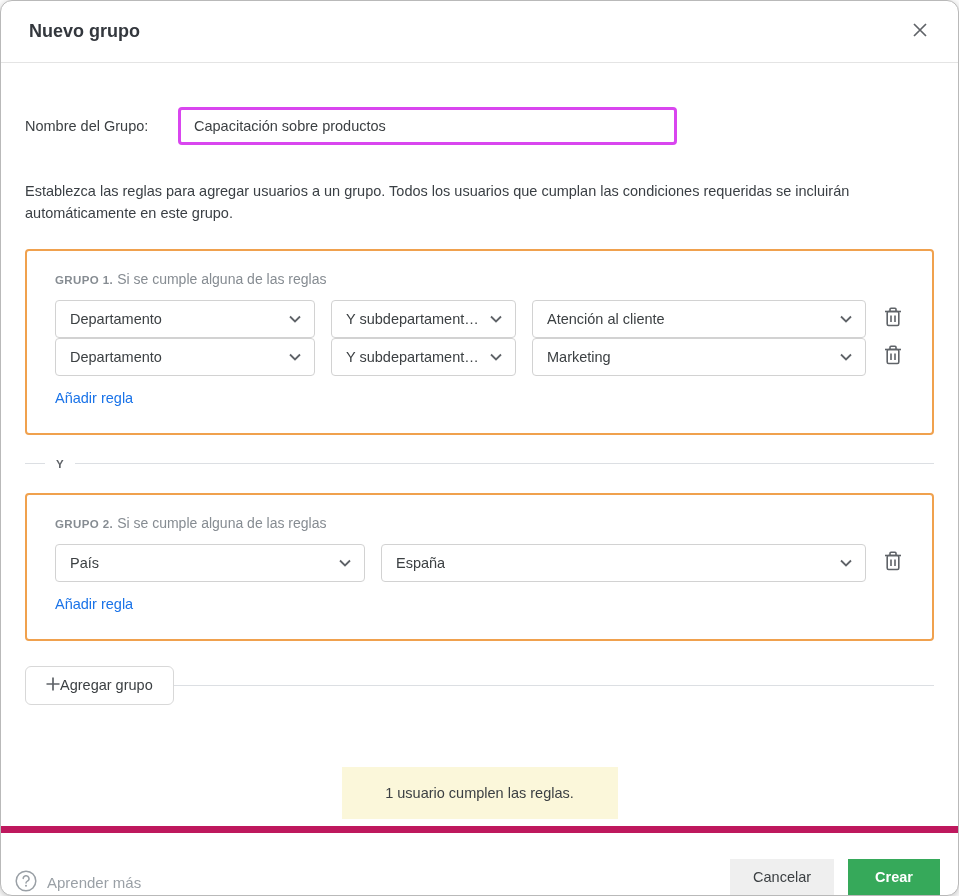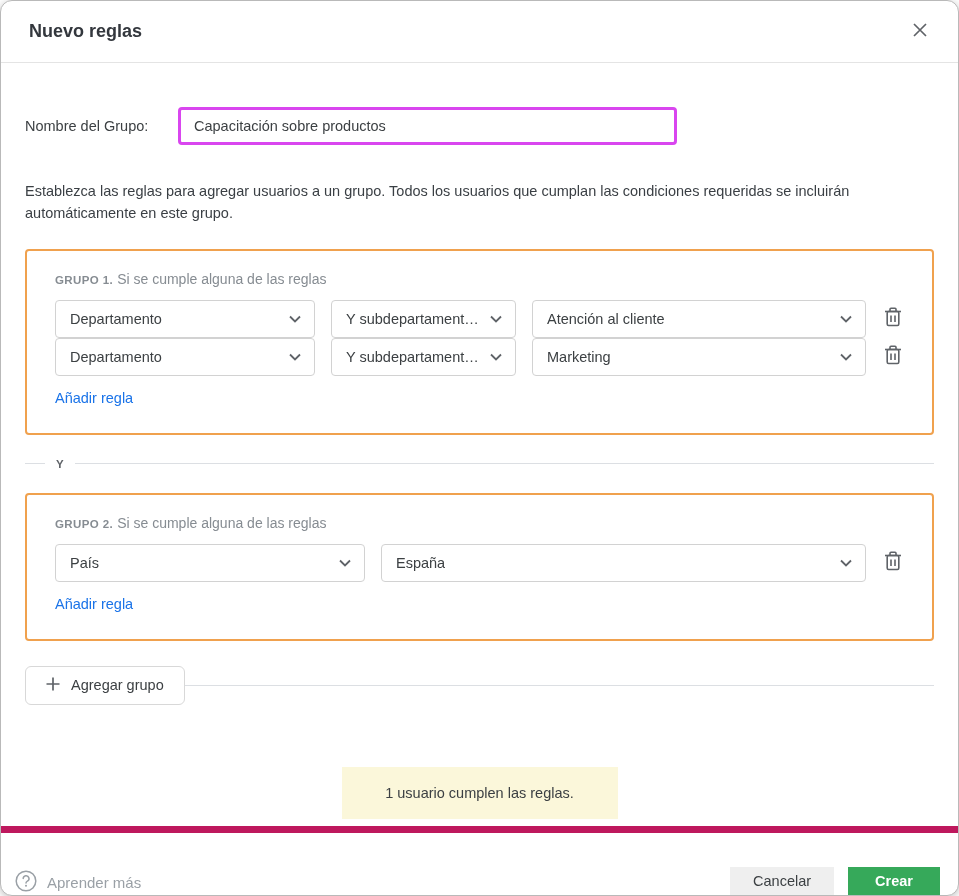--- a/index.html
+++ b/index.html
@@ -84,21 +84,21 @@
   .connector .line-s { width: 20px; height: 1px; background: #dcdfe3; }
   .connector .line-l { flex: 1; height: 1px; background: #dcdfe3; }
   .connector .conn-label { margin: 0 11px; font-size: 11.5px; font-weight: 700; color: #5f6368; }
   .group-box.second { margin-top: 22px; }
 
   
   .add-group-row { display: flex; align-items: center; margin-top: 25px; }
   .add-group-btn {
     height: 39px; padding: 0 20px; background: #fff;
     border: 1px solid #d8d8d8; border-radius: 6px;
-    display: flex; align-items: center; gap: 11px;
+    display: flex; align-items: center; 
     font-size: 14.5px; color: #3c4043; cursor: pointer;
     font-family: "Liberation Sans", sans-serif;
   }
   .add-group-row .rule-line { flex: 1; height: 1px; background: #dcdfe3; }
 
   
   .notice {
     width: 276px; margin: 62px auto 0 auto; height: 52px;
     background: #fbf7da; display: flex; align-items: center; justify-content: center;
     font-size: 14.5px; color: #3c4043;
@@ -110,33 +110,33 @@
     border-top: 7px solid #be185d;
     display: flex; align-items: flex-end;
     padding: 0 18px 0 14px;
   }
   .learn-more {
     display: flex; align-items: center; gap: 10px;
     font-size: 15px; color: #9aa0a6; text-decoration: none; cursor: pointer;
   }
   .footer-spacer { flex: 1; }
   .btn {
-    height: 28px; border: none; border-radius: 0; cursor: pointer;
+    height: 36px; border: none; border-radius: 0; cursor: pointer;
     font-size: 14.5px; font-family: "Liberation Sans", sans-serif;
   }
   .btn-cancel { background: #efefef; color: #3c4043; padding: 0 23px; }
   .btn-create { background: #36a95a; color: #ffffff; font-weight: 700; padding: 0 27px; margin-left: 14px; }
 </style>
 </head>
 <body>
 
 <div class="modal">
 
   <div class="modal-header">
-    <div class="modal-title">Nuevo reglas</div>
+    <div class="modal-title">Nuevo grupo</div>
     <button class="close-btn">
       <span>
         <svg width="16" height="16" viewBox="0 0 16 16">
             <path d="M2 2 L14 14 M14 2 L2 14" stroke="#5f6368" stroke-width="1.7" fill="none"></path>
           </svg>
       </span>
     </button>
   </div>
 
   <div class="modal-body">

